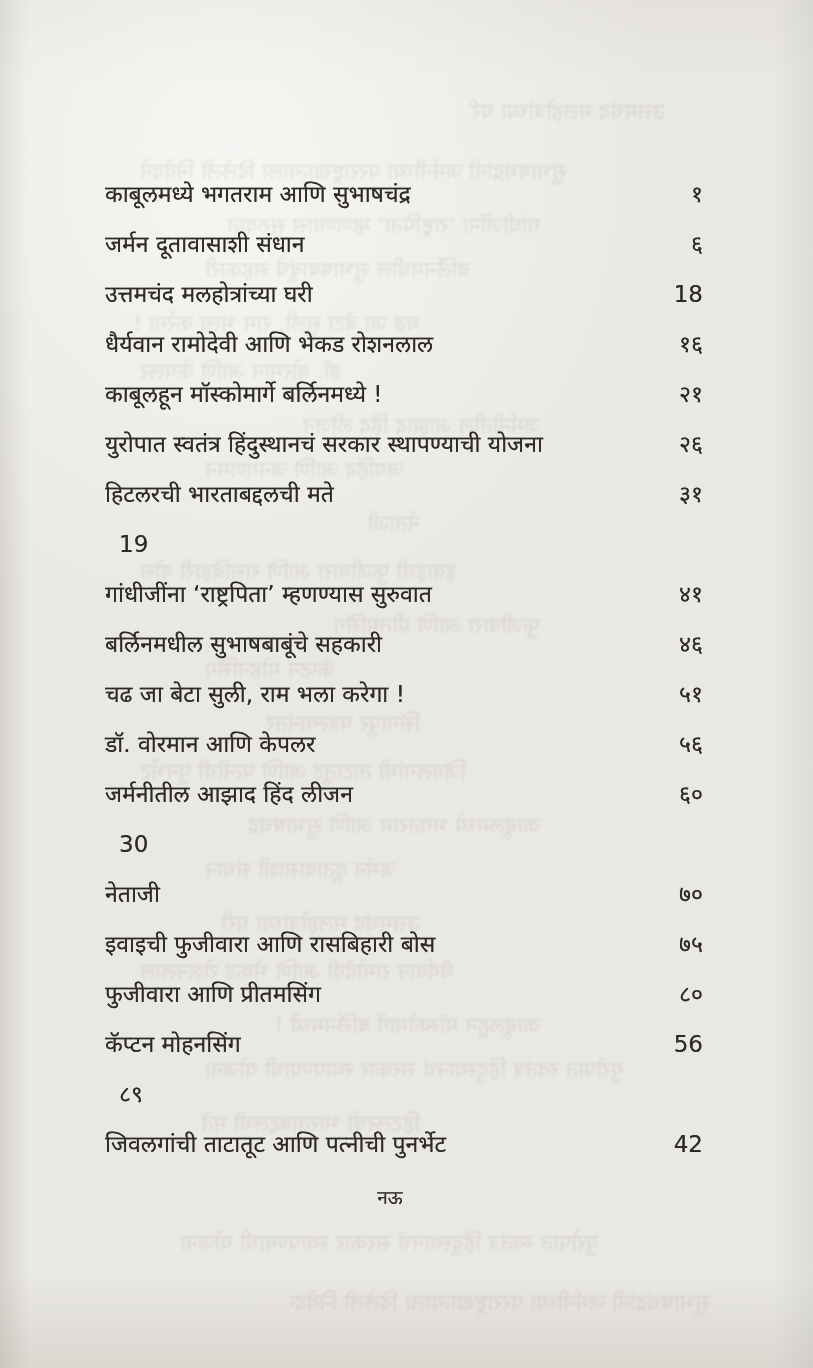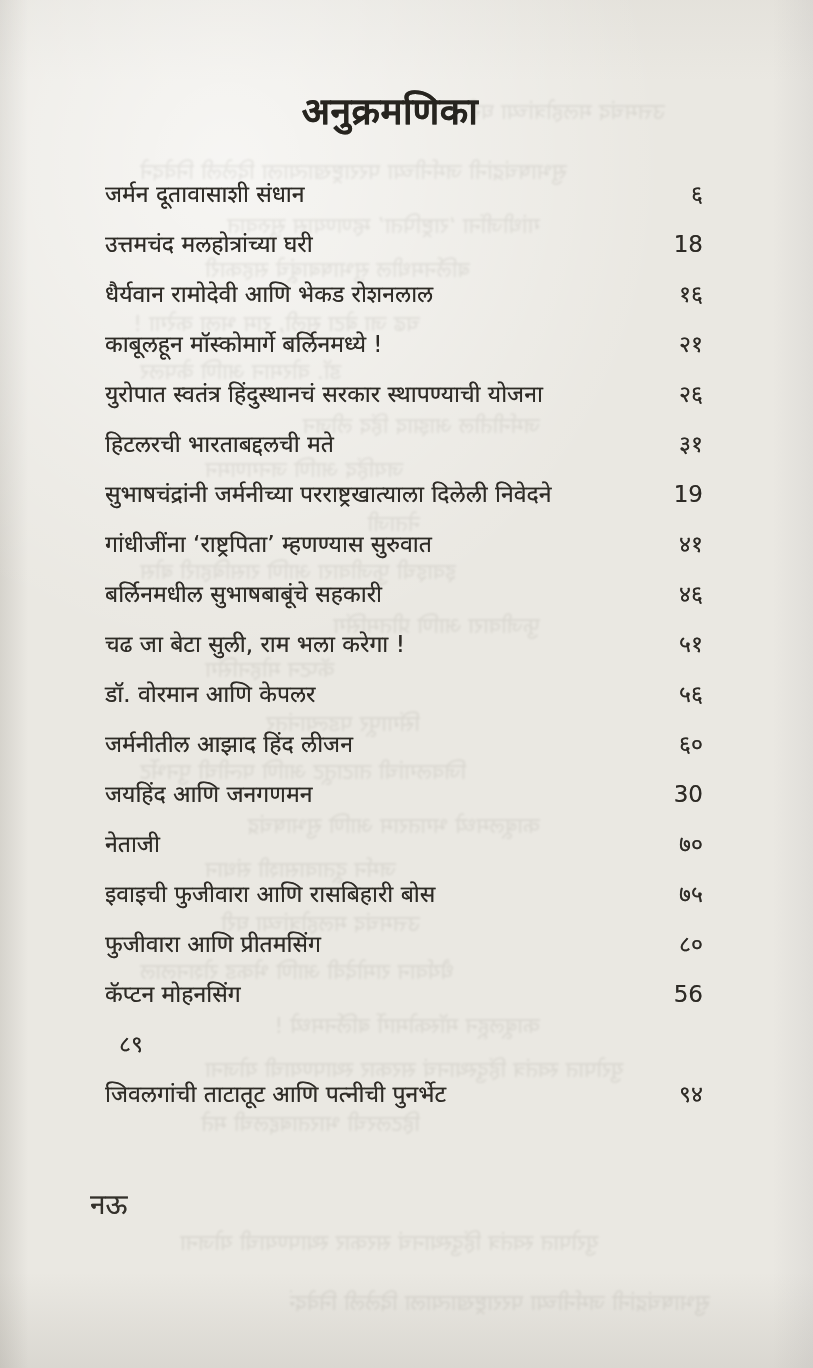--- a/index.html
+++ b/index.html
@@ -27,22 +27,22 @@
   .etitle{
     font-size:23px;line-height:1.25;color:#2e2b26;white-space:nowrap;
     text-shadow:0 0 .5px rgba(46,43,38,.65);
   }
   .epage{
     font-size:23px;line-height:1.25;color:#2e2b26;padding-left:14px;
     text-shadow:0 0 .5px rgba(46,43,38,.65);
   }
 
   .footer{
-    position:absolute;top:1184px;left:90px;width:600px;text-align:left;
-    font-size:28px;color:#34312b;text-shadow:0 0 .5px rgba(52,49,43,.6);
+    position:absolute;top:1184px;left:90px;width:600px;text-align:center;
+    font-size:19px;color:#34312b;text-shadow:0 0 .5px rgba(52,49,43,.6);
   }
 
   
   .ghosts{position:absolute;inset:0;pointer-events:none}
   .ghost{
     position:absolute;transform:scaleX(-1);filter:blur(1.1px);
     opacity:.13;color:#6d695e;font-size:22px;white-space:nowrap;overflow:hidden;
   }
 </style>
 </head>
@@ -67,22 +67,25 @@
       <span class="ghost" style="top: 853px; left: 205px; width: 475px; text-align: right;">जर्मन दूतावासाशी संधान</span>
       <span class="ghost" style="top: 907px; left: 120px; width: 300px; text-align: left;">उत्तमचंद मलहोत्रांच्या घरी</span>
       <span class="ghost" style="top: 955px; left: 140px; width: 545px; text-align: right;">धैर्यवान रामोदेवी आणि भेकड रोशनलाल</span>
       <span class="ghost" style="top: 1009px; left: 110px; width: 430px; text-align: left;">काबूलहून मॉस्कोमार्गे बर्लिनमध्ये !</span>
       <span class="ghost" style="top: 1053px; left: 205px; width: 475px; text-align: right;">युरोपात स्वतंत्र हिंदुस्थानचं सरकार स्थापण्याची योजना</span>
       <span class="ghost" style="top: 1107px; left: 120px; width: 300px; text-align: left;">हिटलरची भारताबद्दलची मते</span>
       <span class="ghost" style="top: 95px; left: 470px; width: 195px; text-align: left;">उत्तमचंद मलहोत्रांच्या घरी</span>
       <span class="ghost" style="top: 1226px; left: 180px; width: 520px; text-align: right;">युरोपात स्वतंत्र हिंदुस्थानचं सरकार स्थापण्याची योजना</span>
       <span class="ghost" style="top: 1286px; left: 290px; width: 420px; text-align: right;">सुभाषचंद्रांनी जर्मनीच्या परराष्ट्रखात्याला दिलेली निवेदने</span>
     </div>
-  <h1 class="title">अनुक्रमणिका</h1>
   <div class="toc" id="toc">
+      <div class="row">
+        <span class="etitle">काबूलमध्ये भगतराम आणि सुभाषचंद्र</span>
+        <span class="epage">१</span>
+      </div>
       <div class="row">
         <span class="etitle">जर्मन दूतावासाशी संधान</span>
         <span class="epage">६</span>
       </div>
       <div class="row">
         <span class="etitle">उत्तमचंद मलहोत्रांच्या घरी</span>
         <span class="epage">18</span>
       </div>
       <div class="row">
         <span class="etitle">धैर्यवान रामोदेवी आणि भेकड रोशनलाल</span>
@@ -94,21 +97,20 @@
       </div>
       <div class="row">
         <span class="etitle">युरोपात स्वतंत्र हिंदुस्थानचं सरकार स्थापण्याची योजना</span>
         <span class="epage">२६</span>
       </div>
       <div class="row">
         <span class="etitle">हिटलरची भारताबद्दलची मते</span>
         <span class="epage">३१</span>
       </div>
       <div class="row">
-        <span class="etitle">सुभाषचंद्रांनी जर्मनीच्या परराष्ट्रखात्याला दिलेली निवेदने</span>
         <span class="epage">19</span>
       </div>
       <div class="row">
         <span class="etitle">गांधीजींना ‘राष्ट्रपिता’ म्हणण्यास सुरुवात</span>
         <span class="epage">४१</span>
       </div>
       <div class="row">
         <span class="etitle">बर्लिनमधील सुभाषबाबूंचे सहकारी</span>
         <span class="epage">४६</span>
       </div>
@@ -118,21 +120,20 @@
       </div>
       <div class="row">
         <span class="etitle">डॉ. वोरमान आणि केपलर</span>
         <span class="epage">५६</span>
       </div>
       <div class="row">
         <span class="etitle">जर्मनीतील आझाद हिंद लीजन</span>
         <span class="epage">६०</span>
       </div>
       <div class="row">
-        <span class="etitle">जयहिंद आणि जनगणमन</span>
         <span class="epage">30</span>
       </div>
       <div class="row">
         <span class="etitle">नेताजी</span>
         <span class="epage">७०</span>
       </div>
       <div class="row">
         <span class="etitle">इवाइची फुजीवारा आणि रासबिहारी बोस</span>
         <span class="epage">७५</span>
       </div>
@@ -142,17 +143,17 @@
       </div>
       <div class="row">
         <span class="etitle">कॅप्टन मोहनसिंग</span>
         <span class="epage">56</span>
       </div>
       <div class="row">
         <span class="epage">८९</span>
       </div>
       <div class="row">
         <span class="etitle">जिवलगांची ताटातूट आणि पत्नीची पुनर्भेट</span>
-        <span class="epage">९४</span>
+        <span class="epage">42</span>
       </div>
     </div>
   <div class="footer">नऊ</div>
 </div>
 
 </body></html>

